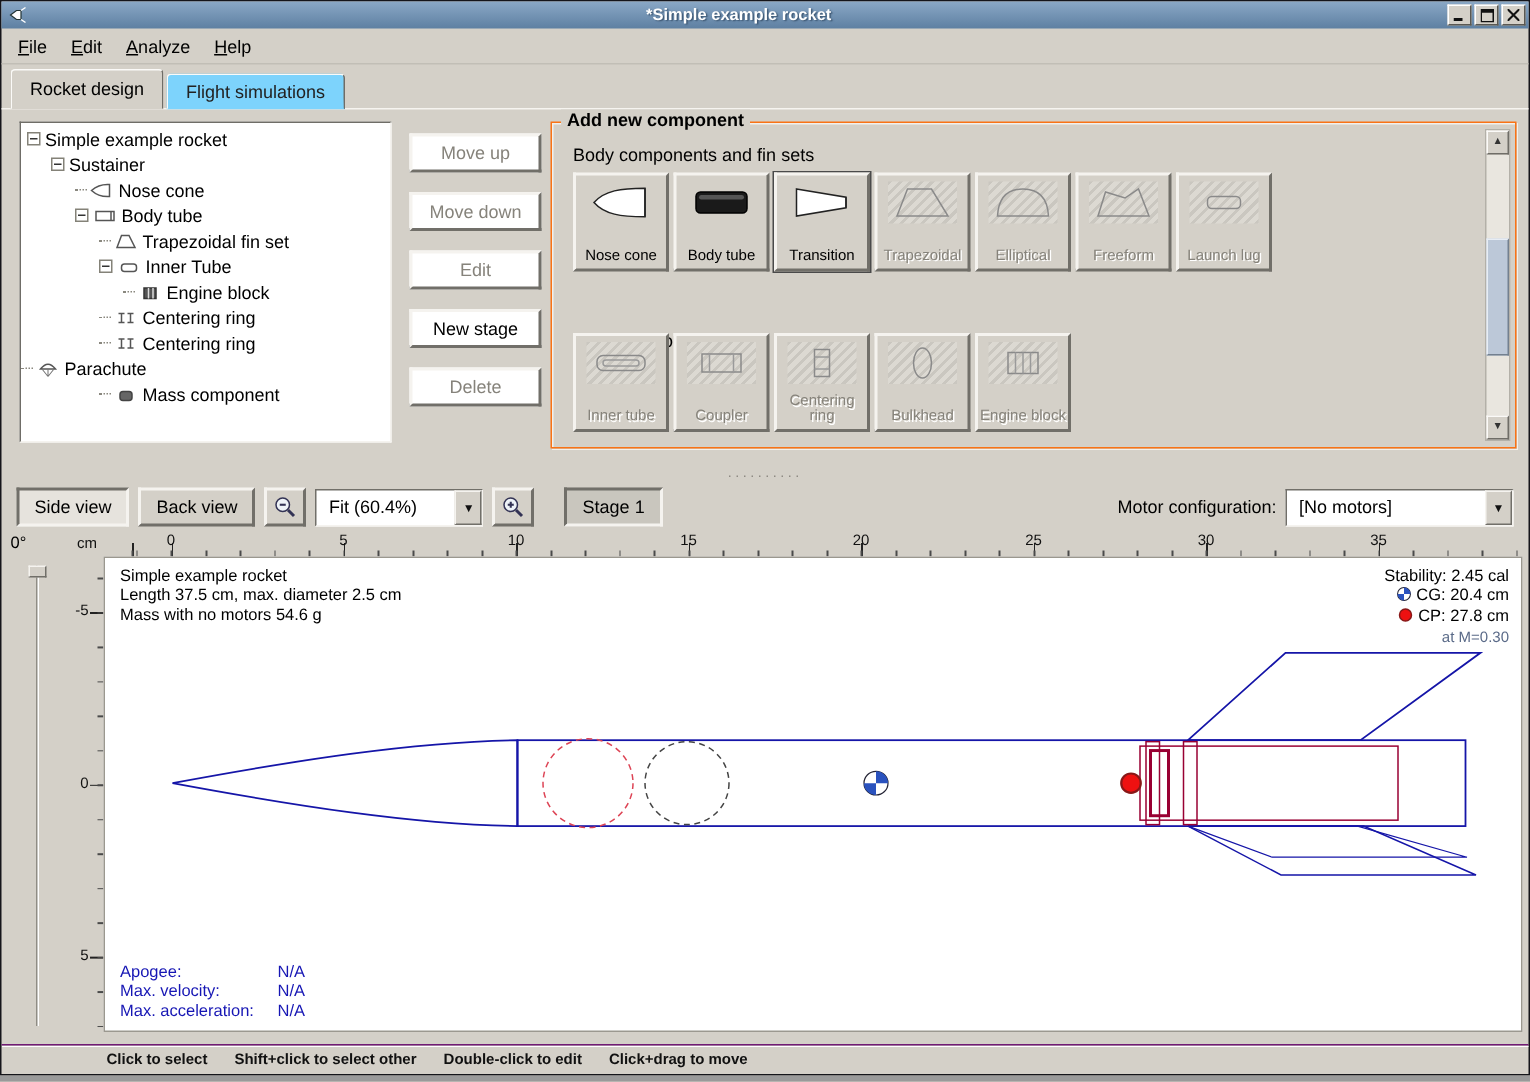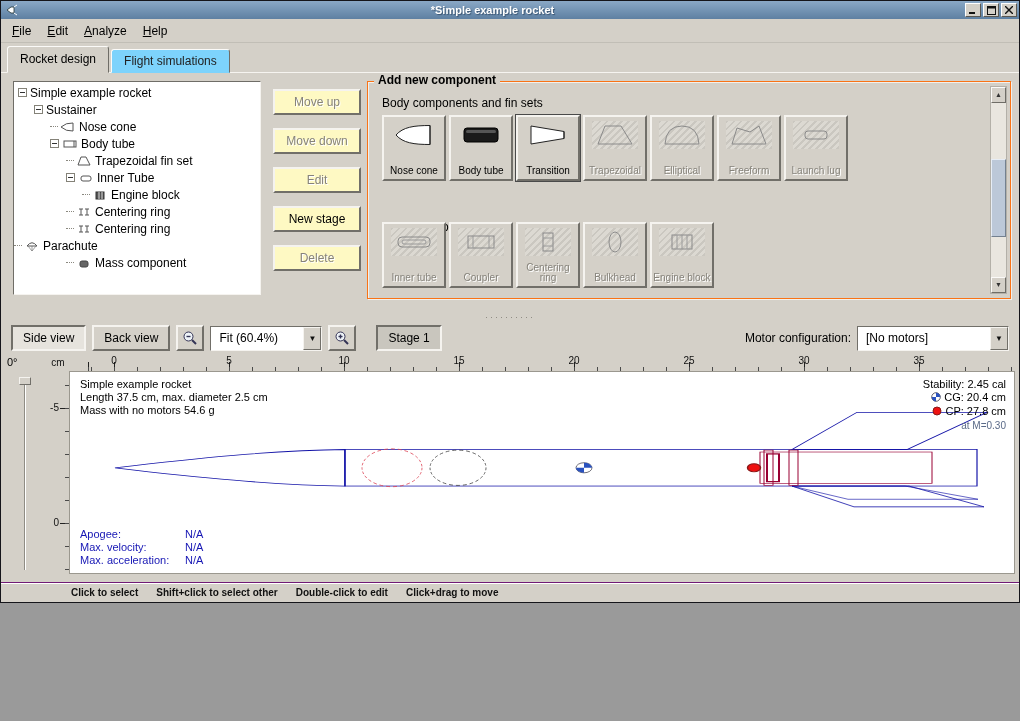--- a/index.html
+++ b/index.html
@@ -1,17 +1,17 @@
 <!DOCTYPE html>
 <html><head>
 <meta charset="utf-8">
 <style>
   html,body{margin:0;padding:0;background:#9a9a9a;font-family:"Liberation Sans",sans-serif;}
   *{box-sizing:border-box;}
-  .window{width:1020px;height:603px;border:1px solid #15151a;background:#d4d0c8;display:flex;flex-direction:column;}
+  .window{width:1020px;height:717px;border:1px solid #15151a;background:#d4d0c8;display:flex;flex-direction:column;}
 
   
   .titlebar{height:18px;background:linear-gradient(180deg,#8aa8c6,#5e80a2);display:flex;align-items:center;padding:0 2px;flex:0 0 auto;}
   .app-icon{width:14px;height:14px;margin:0 3px 0 2px;display:flex;align-items:center;justify-content:center;}
   .title-text{flex:1;text-align:center;color:#fff;font-weight:bold;font-size:11px;line-height:18px;text-shadow:1px 1px 1px #3a5470;}
   .win-btn{width:16px;height:14px;margin-left:2px;background:#d4d0c8;border:1px solid;border-color:#fff #5a5852 #5a5852 #fff;display:flex;align-items:center;justify-content:center;}
   .win-btn svg{display:block;}
 
   
   .menubar{height:24px;display:flex;align-items:center;padding:0 4px;gap:2px;flex:0 0 auto;border-bottom:1px solid #c1beb6;}
@@ -28,21 +28,21 @@
   .top-panel{height:240px;position:relative;flex:0 0 auto;}
   .tree-box{position:absolute;left:12px;top:8px;width:248px;height:214px;background:#fff;border:1px solid;border-color:#6f6d67 #f5f3ef #f5f3ef #6f6d67;overflow:hidden;padding:2px 0;}
   .tree-row{height:17px;display:flex;align-items:center;font-size:12px;white-space:nowrap;}
   .expander{width:9px;height:9px;border:1px solid #848278;background:#fff;position:relative;margin-right:3px;flex:0 0 auto;}
   .expander::after{content:"";position:absolute;left:1px;right:1px;top:3px;height:1px;background:#333;}
   .conn{width:8px;border-top:1px dotted #8a887f;margin-right:2px;flex:0 0 auto;}
   .tree-icon{width:16px;height:14px;margin-right:3px;flex:0 0 auto;}
   .tree-icon svg{display:block;}
 
   .actions{position:absolute;left:272px;top:16px;width:88px;display:flex;flex-direction:column;gap:13px;}
-  .btn{background:#fef9c3;border:2px solid;border-color:#f5f3ef #716f69 #716f69 #f5f3ef;font-size:12px;font-family:"Liberation Sans",sans-serif;padding:4px 6px;text-align:center;color:#000;}
+  .btn{background:#ffffff;border:2px solid;border-color:#f5f3ef #716f69 #716f69 #f5f3ef;font-size:12px;font-family:"Liberation Sans",sans-serif;padding:4px 6px;text-align:center;color:#000;}
   .btn.disabled{color:#86837b;text-shadow:1px 1px 0 #fff;}
 
   .group{position:absolute;left:366px;top:8px;right:8px;bottom:14px;border:1px solid #f97316;box-shadow:inset 1px 1px 0 #f2f0ec, 1px 1px 0 #f2f0ec;}
   .group-title{position:absolute;top:-9px;left:6px;background:#d4d0c8;padding:0 4px;font-size:12px;font-weight:bold;}
   .section-label{position:absolute;left:14px;font-size:12px;color:#000;}
   .comp-row{position:absolute;left:14px;display:flex;gap:3px;}
   .comp-btn{width:64px;height:66px;background:#d4d0c8;border:2px solid;border-color:#f5f3ef #716f69 #716f69 #f5f3ef;display:flex;flex-direction:column;align-items:center;justify-content:space-between;padding:4px 1px 3px;}
   .comp-btn.focused{box-shadow:0 0 0 1px #4a4a4a;}
   .icon-box{width:46px;height:28px;display:flex;align-items:center;justify-content:center;}
   .comp-btn.disabled .icon-box{background:repeating-linear-gradient(135deg,#cac7c0 0 2px,#dcd9d2 2px 5px);}

